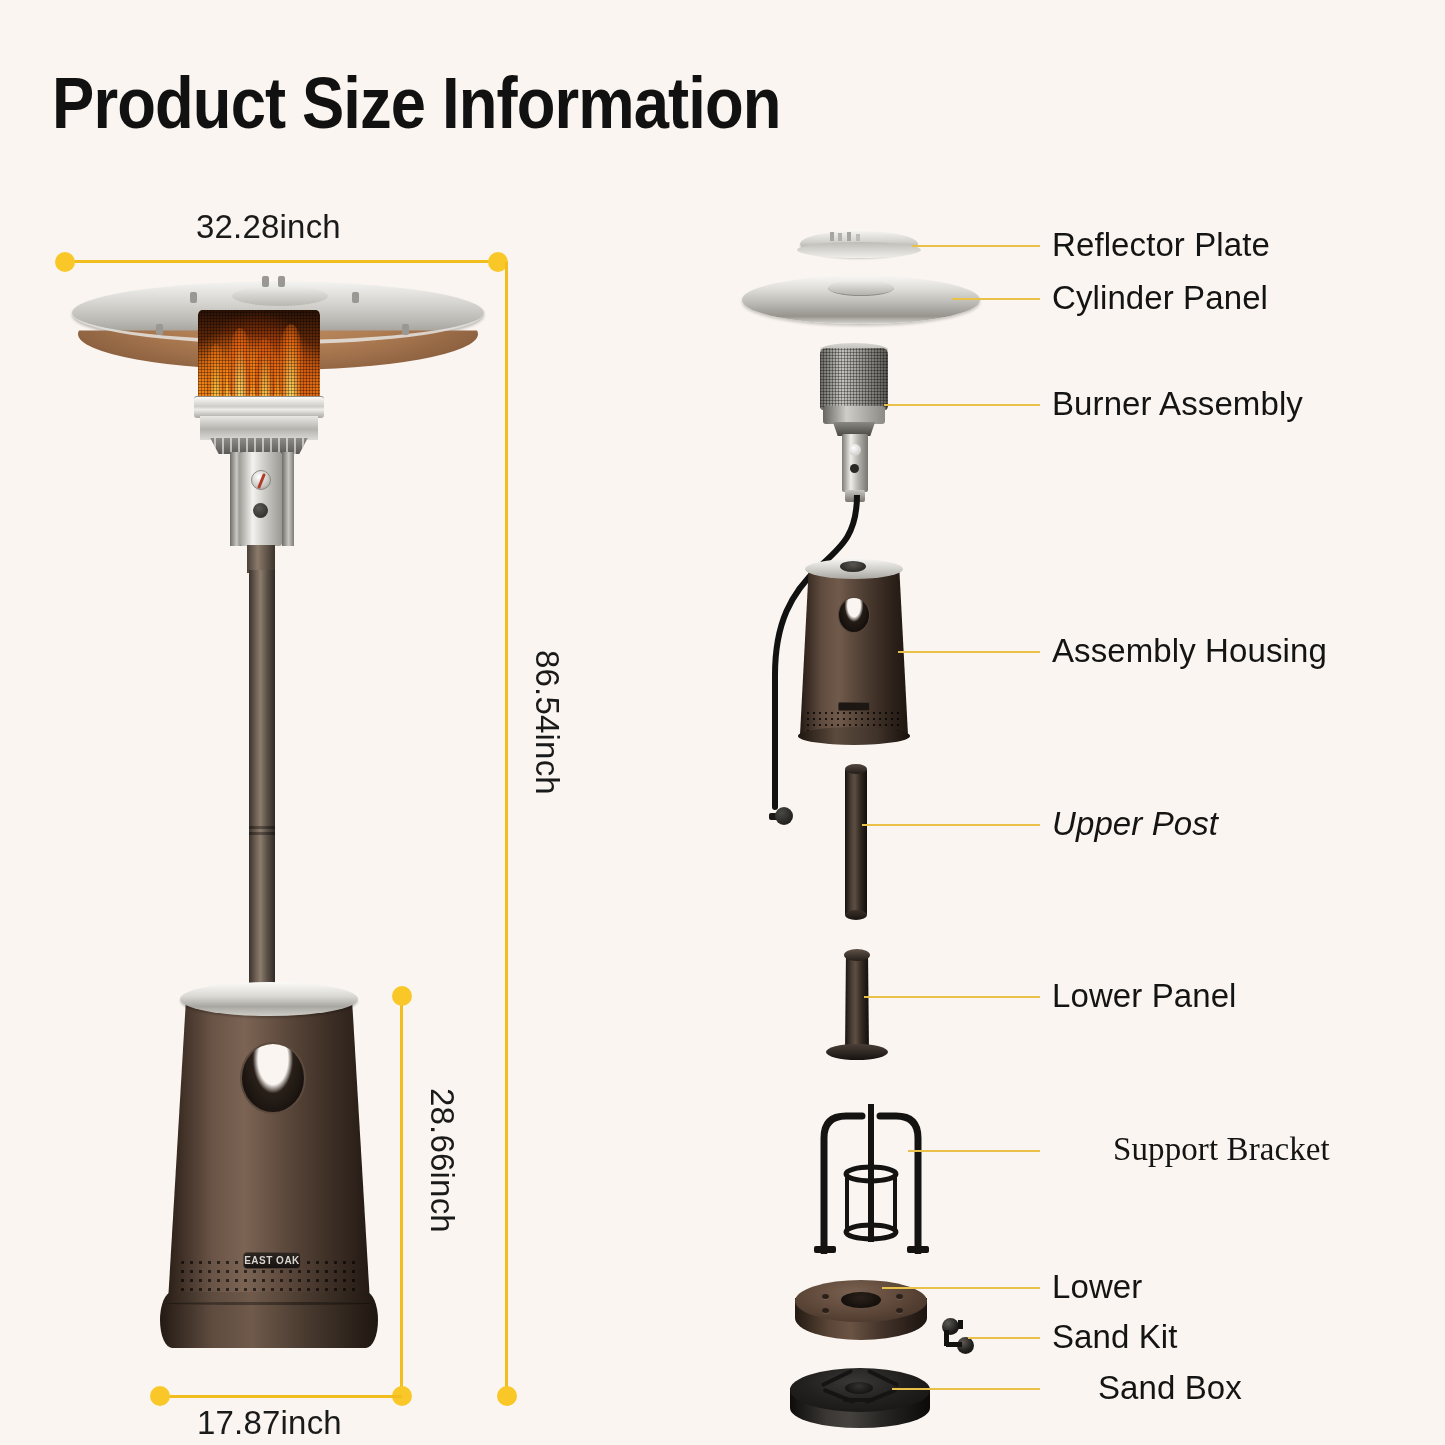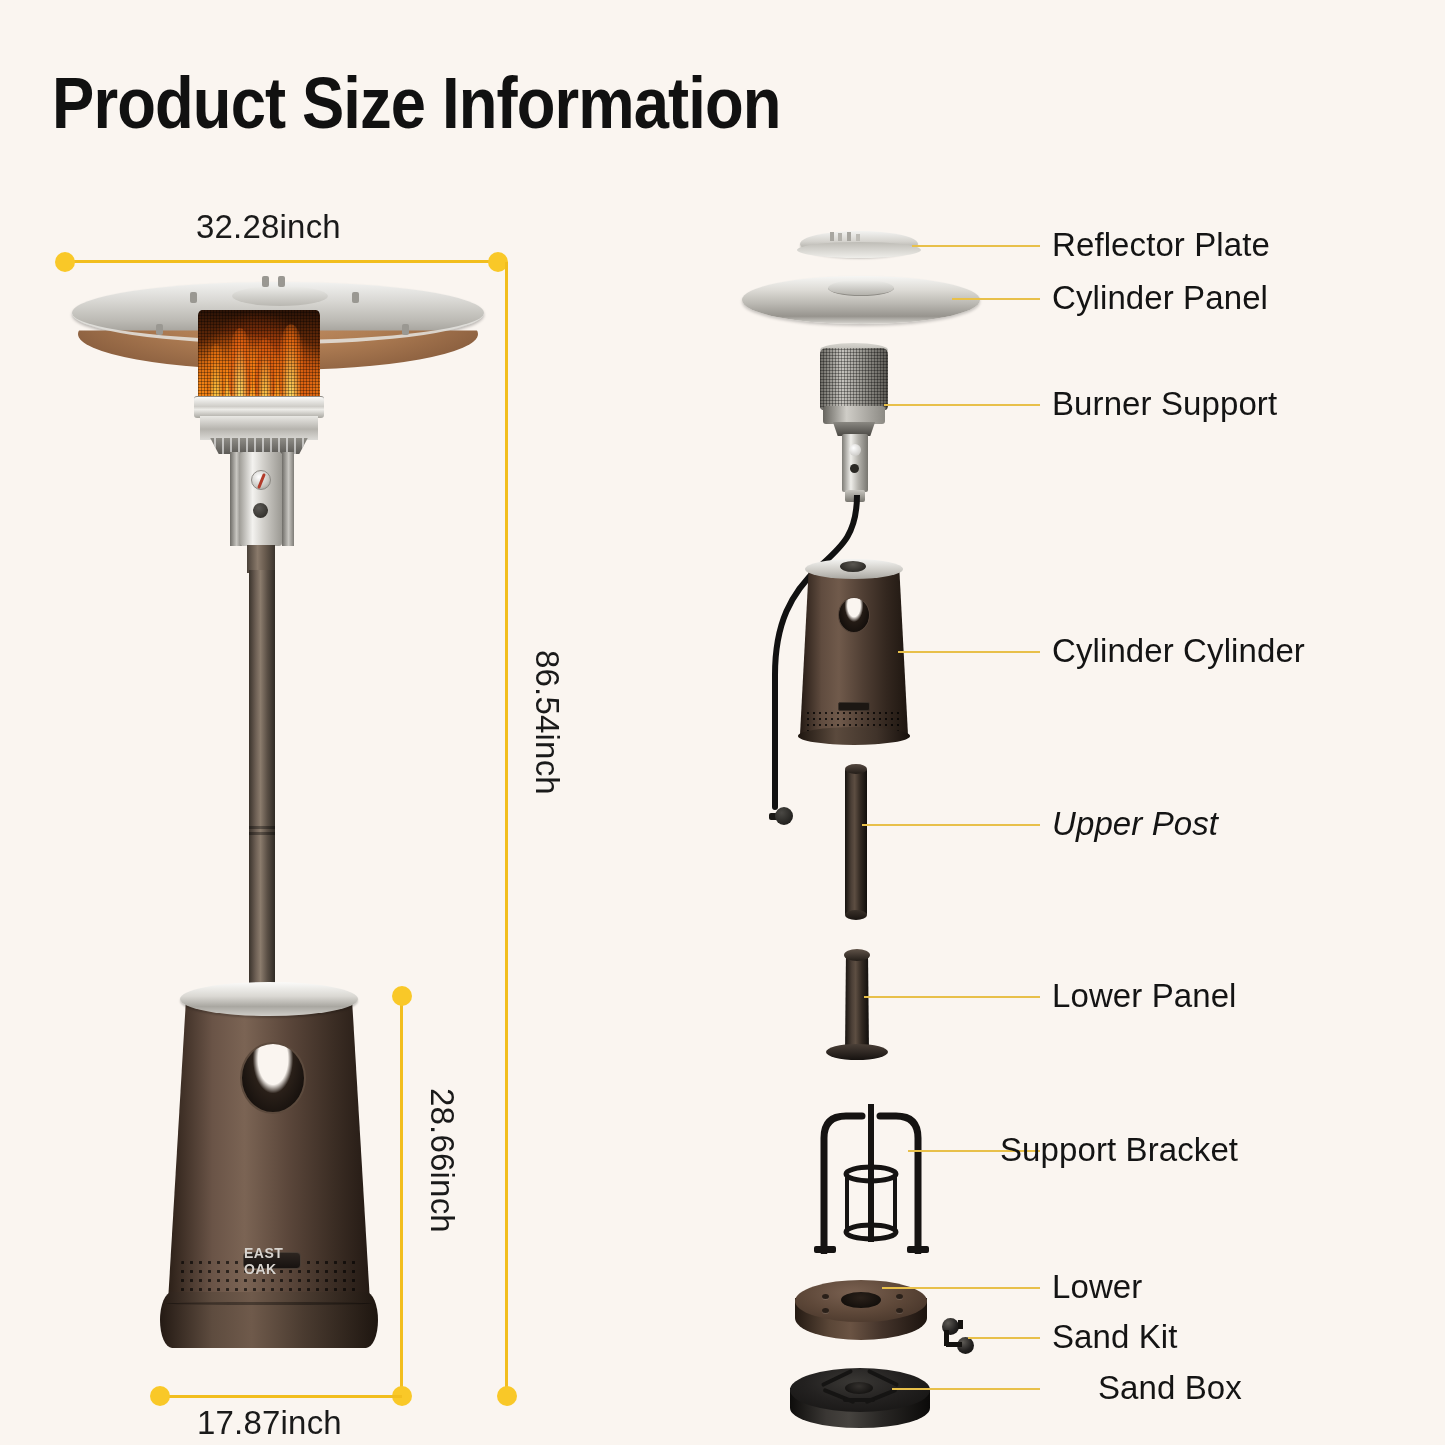--- a/index.html
+++ b/index.html
@@ -211,21 +211,21 @@
     background-image: radial-gradient(circle, rgba(0,0,0,.7) 1.4px, rgba(0,0,0,0) 1.6px);
     background-size: 9px 9px;
     clip-path: polygon(2% 0%, 98% 0%, 100% 100%, 0% 100%);
     opacity: .9;
   }
   .brand-badge {
     position: absolute; left: 243px; top: 1252px; width: 58px; height: 17px;
     border-radius: 4px;
     background: linear-gradient(180deg,#2d2520,#171210);
     color: #d8d4cf;
-    font-size: 14px; font-weight: 700; letter-spacing: .5px;
+    font-size: 10px; font-weight: 700; letter-spacing: .5px;
     display: flex; align-items: center; justify-content: center;
     border: 1px solid #4a3e35;
   }
   .housing-foot {
     position: absolute; left: 160px; top: 1292px; width: 218px; height: 56px;
     border-radius: 12px / 50%;
     background: linear-gradient(90deg,#241A14 0%,#5E4C3F 24%,#6F5A4B 42%,#4A3B30 66%,#1E1610 100%);
   }
   .housing-foot-line {
     position: absolute; left: 166px; top: 1302px; width: 206px; height: 3px;
@@ -609,33 +609,33 @@
 
   <div>
 
     <div class="callout-line" style="left:912px; top:245px; width:128px;"></div>
     <div class="callout-text" style="left:1052px; top:226px;text-align:right;">Reflector Plate</div>
 
     <div class="callout-line" style="left:952px; top:298px; width:88px;"></div>
     <div class="callout-text" style="left:1052px; top:279px;">Cylinder Panel</div>
 
     <div class="callout-line" style="left:884px; top:404px; width:156px;"></div>
-    <div class="callout-text" style="left:1052px; top:385px;">Burner Support</div>
+    <div class="callout-text" style="left:1052px; top:385px;">Burner Assembly</div>
 
     <div class="callout-line" style="left:898px; top:651px; width:142px;"></div>
-    <div class="callout-text" style="left:1052px; top:632px;">Cylinder Cylinder</div>
+    <div class="callout-text" style="left:1052px; top:632px;">Assembly Housing</div>
 
     <div class="callout-line" style="left:862px; top:824px; width:178px;"></div>
     <div class="callout-text" style="left:1052px; top:805px;font-style:italic;">Upper Post</div>
 
     <div class="callout-line" style="left:864px; top:996px; width:176px;"></div>
     <div class="callout-text" style="left:1052px; top:977px;">Lower Panel</div>
 
     <div class="callout-line" style="left:908px; top:1150px; width:132px;"></div>
-    <div class="callout-text" style="left:1000px; top:1131px;">Support Bracket</div>
+    <div class="callout-text" style="left:1113px; top:1131px;font-family:Liberation Serif, serif;">Support Bracket</div>
 
     <div class="callout-line" style="left:882px; top:1287px; width:158px;"></div>
     <div class="callout-text" style="left:1052px; top:1268px;">Lower</div>
 
     <div class="callout-line" style="left:968px; top:1337px; width:72px;"></div>
     <div class="callout-text" style="left:1052px; top:1318px;">Sand Kit</div>
 
     <div class="callout-line" style="left:892px; top:1388px; width:148px;"></div>
     <div class="callout-text" style="left:1052px; top:1369px;margin-left:46px;">Sand Box</div>
   </div>

